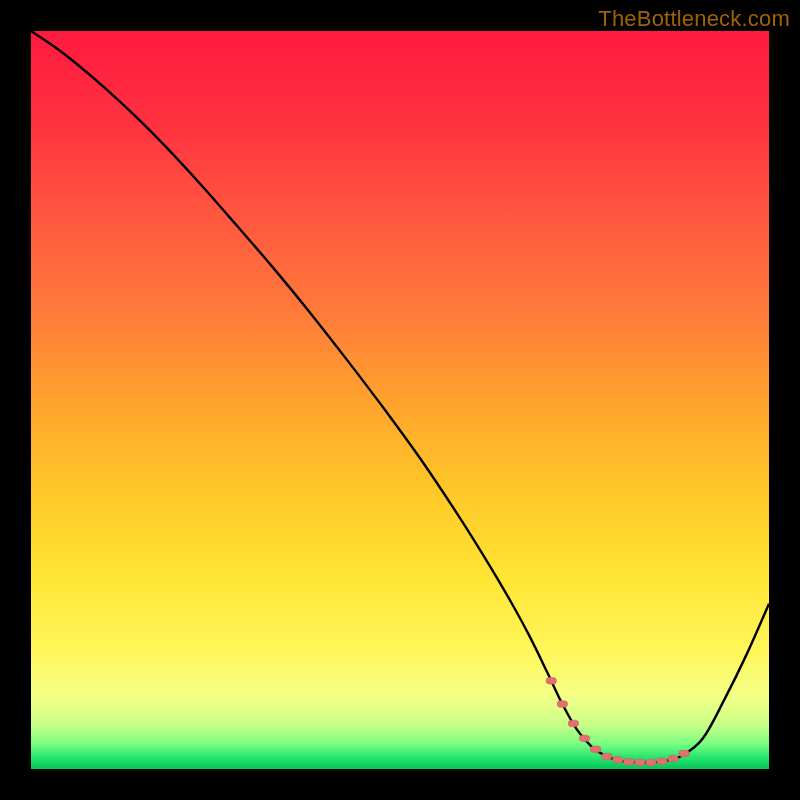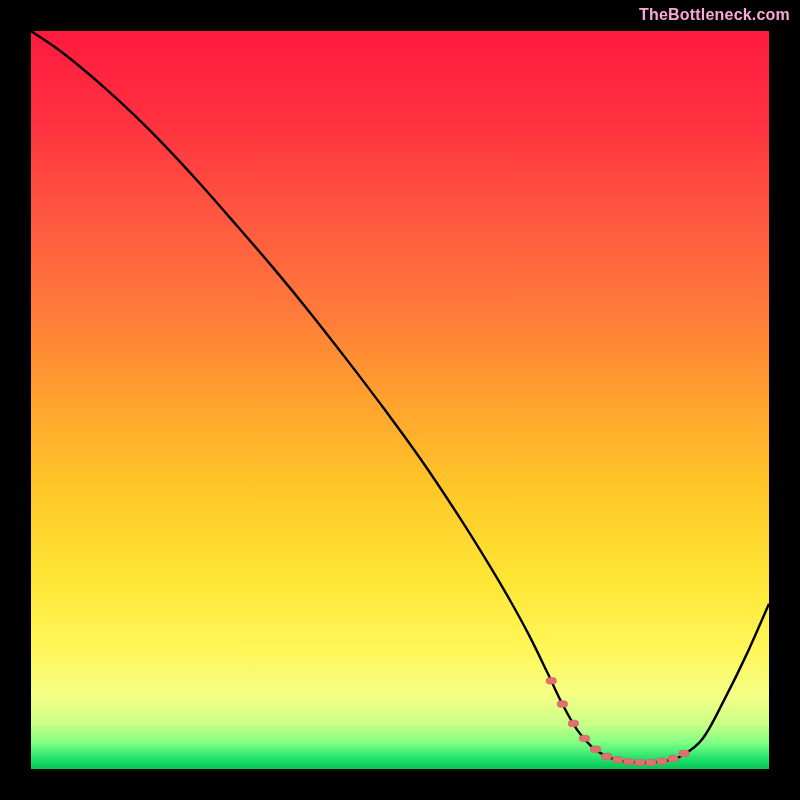--- a/index.html
+++ b/index.html
@@ -14,23 +14,23 @@
   .frame {
     position: relative;
     width: 800px;
     height: 800px;
     background: #000;
   }
   .watermark {
     position: absolute;
     top: 6px;
     right: 10px;
-    font-size: 16px;
-    font-weight: 700;
-    color: #f9a8d4;
+    font-size: 22px;
+    font-weight: 400;
+    color: #a16207;
     letter-spacing: 0.2px;
     z-index: 10;
     user-select: none;
   }
   .plot-area {
     position: absolute;
     left: 31px;
     top: 31px;
     width: 738px;
     height: 738px;

